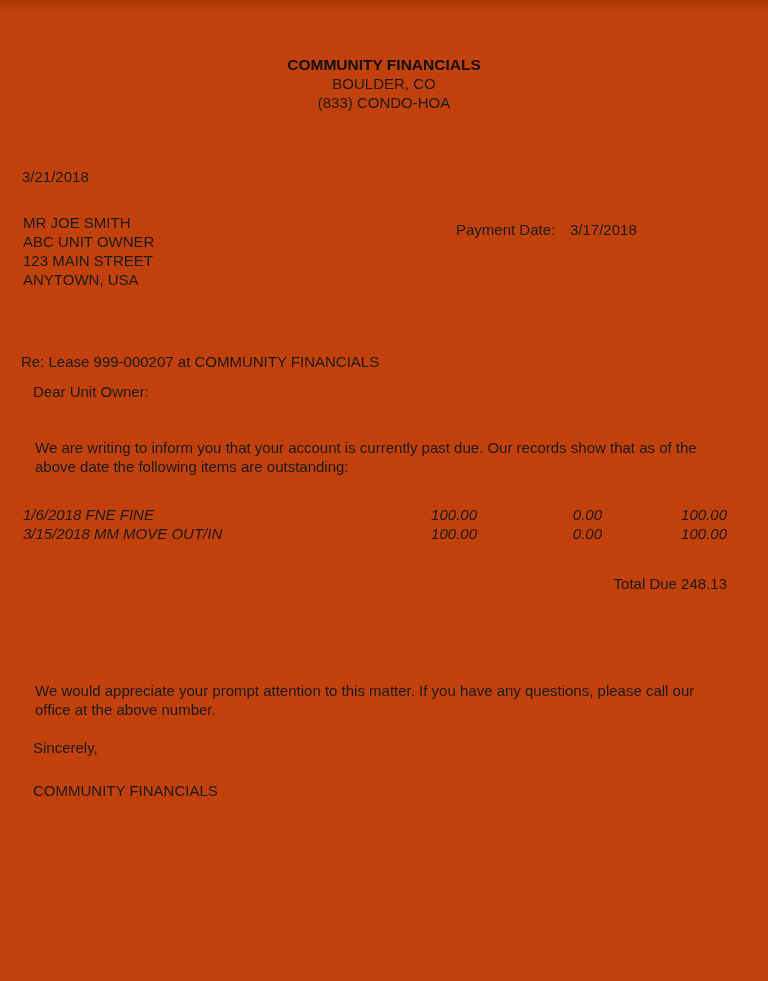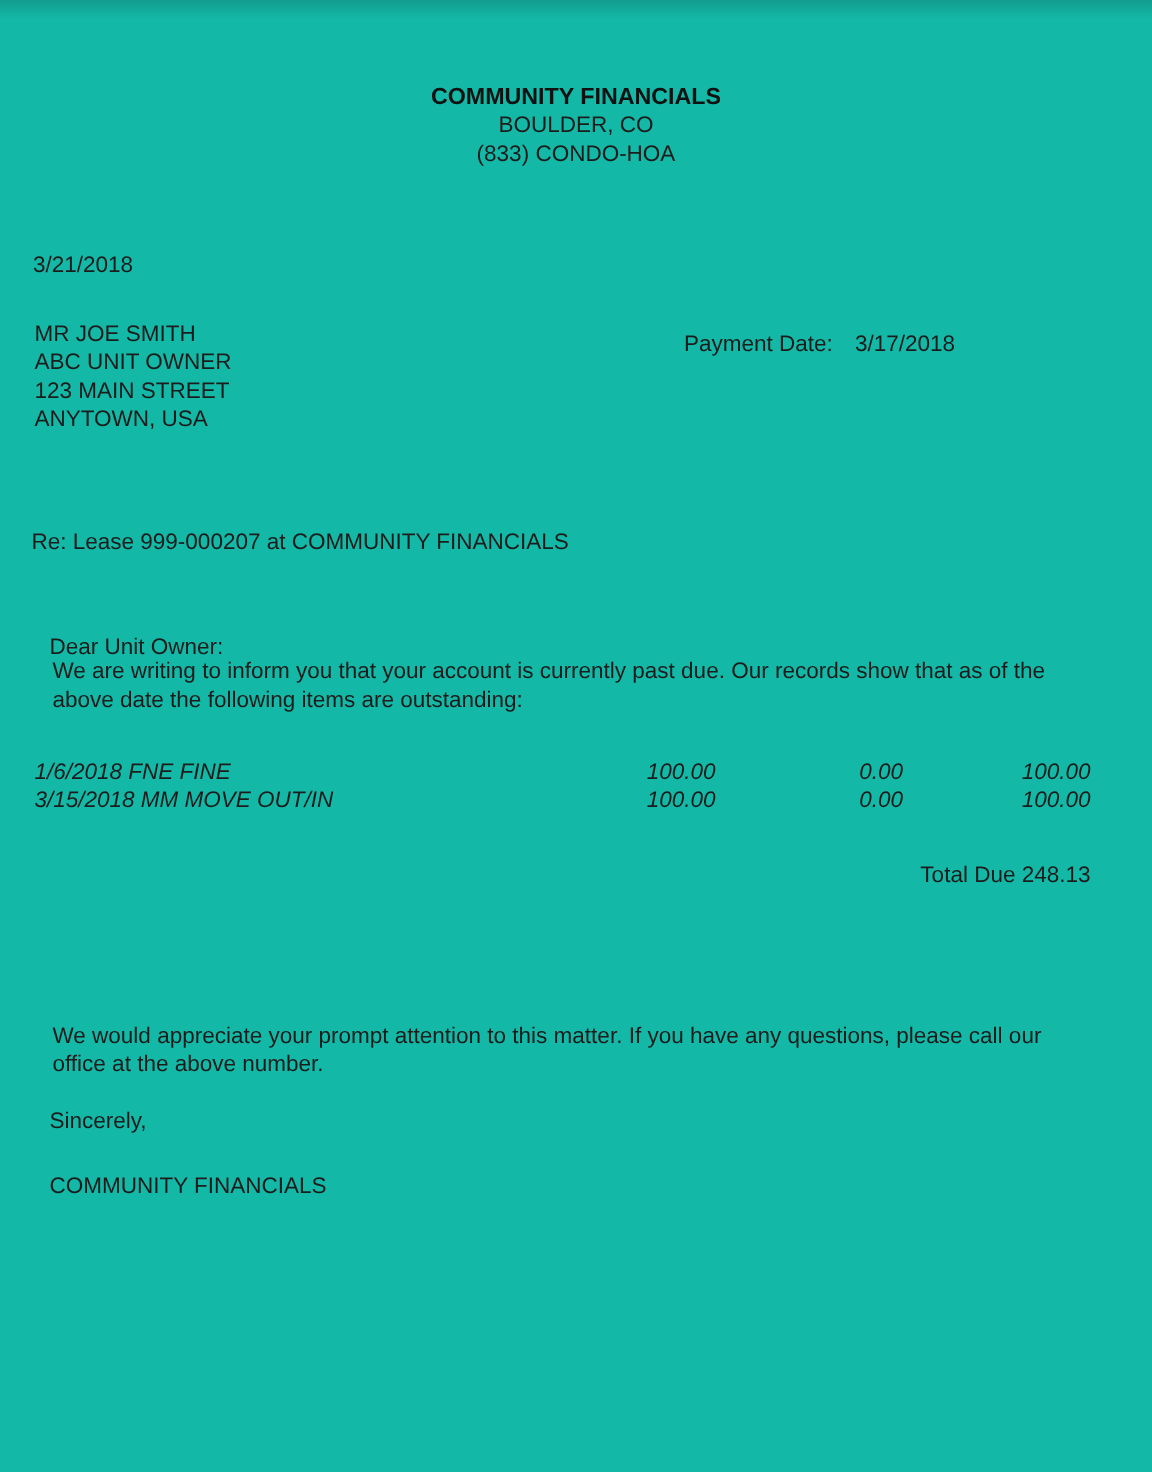--- a/index.html
+++ b/index.html
@@ -1,20 +1,20 @@
 <!DOCTYPE html>
 <html><head>
 <meta charset="utf-8">
 <style>
   html, body { margin: 0; padding: 0; background: #ffffff; }
   .page {
     position: relative;
     width: 768px;
     height: 981px;
-    background: #14b8a6;
+    background: #c2410c;
     font-family: "Liberation Sans", sans-serif;
     font-size: 15px;
     color: #1c1c1c;
     overflow: hidden;
   }
   .top-shadow {
     position: absolute;
     top: 0; left: 0; right: 0;
     height: 13px;
     background: linear-gradient(to bottom, rgba(0,0,0,0.15), rgba(0,0,0,0));
@@ -31,21 +31,21 @@
     font-weight: bold;
     font-size: 15.5px;
     color: #111111;
   }
   .date-line   { position: absolute; top: 168px; left: 22px; }
   .recipient   { position: absolute; top: 213px; left: 23px; line-height: 19px; }
   .account-info{ position: absolute; top: 221px; left: 456px; line-height: 18.5px; }
   .account-info .info-row { display: flex; }
   .account-info .info-label { width: 114px; }
   .re-line     { position: absolute; top: 325px; left: 21px; margin-top: 28px; }
-  .salutation  { position: absolute; top: 383px; left: 33px; margin-top: 40px; }
+  .salutation  { position: absolute; top: 383px; left: 33px; }
   .para-1      { position: absolute; top: 438px; left: 35px; line-height: 19px; }
   .charges     { position: absolute; top: 506px; left: 0; width: 768px; font-style: italic; }
   .charge-row  { position: relative; height: 19px; }
   .charge-desc { position: absolute; left: 23px; white-space: nowrap; }
   .charge-amt  { position: absolute; white-space: nowrap; text-align: right; }
   .amt-1 { right: 291px; }
   .amt-2 { right: 166px; }
   .amt-3 { right: 41px; }
   .total-due   { position: absolute; top: 575px; right: 41px; }
   .para-2      { position: absolute; top: 681px; left: 35px; line-height: 19px; }

